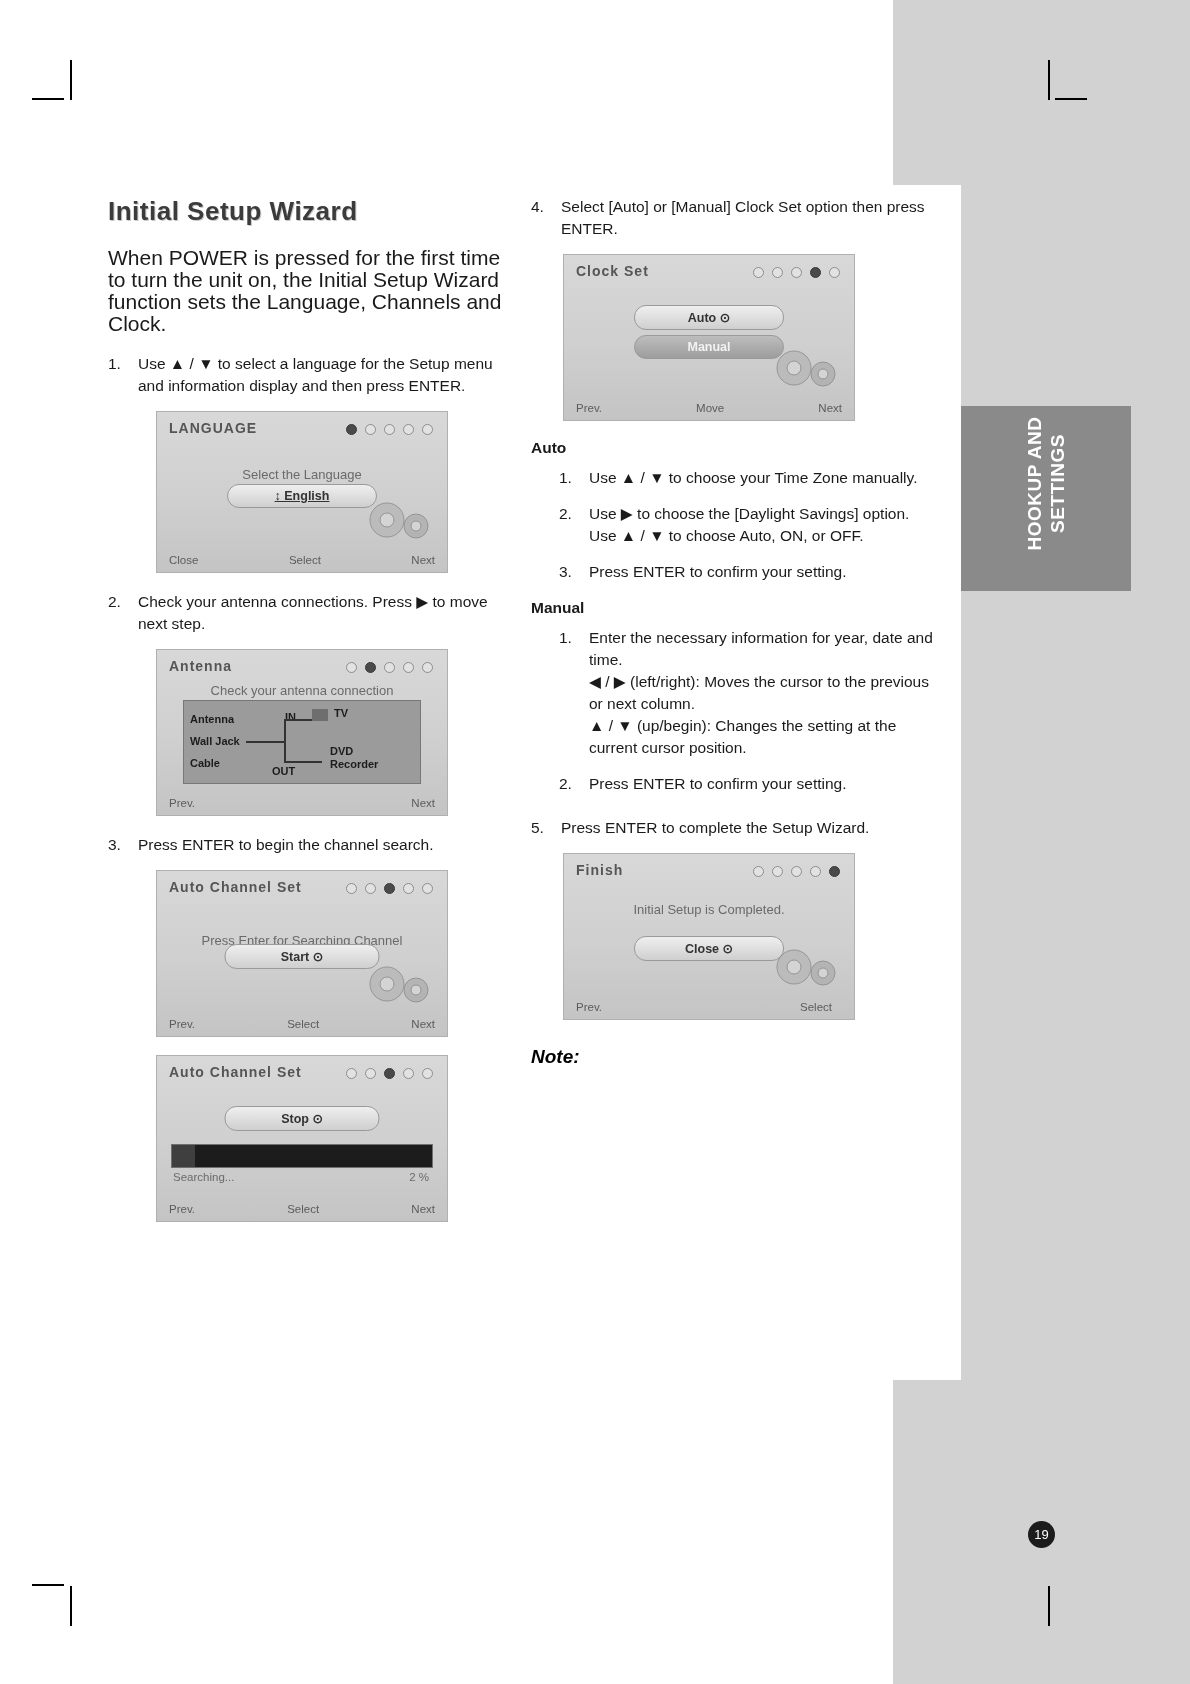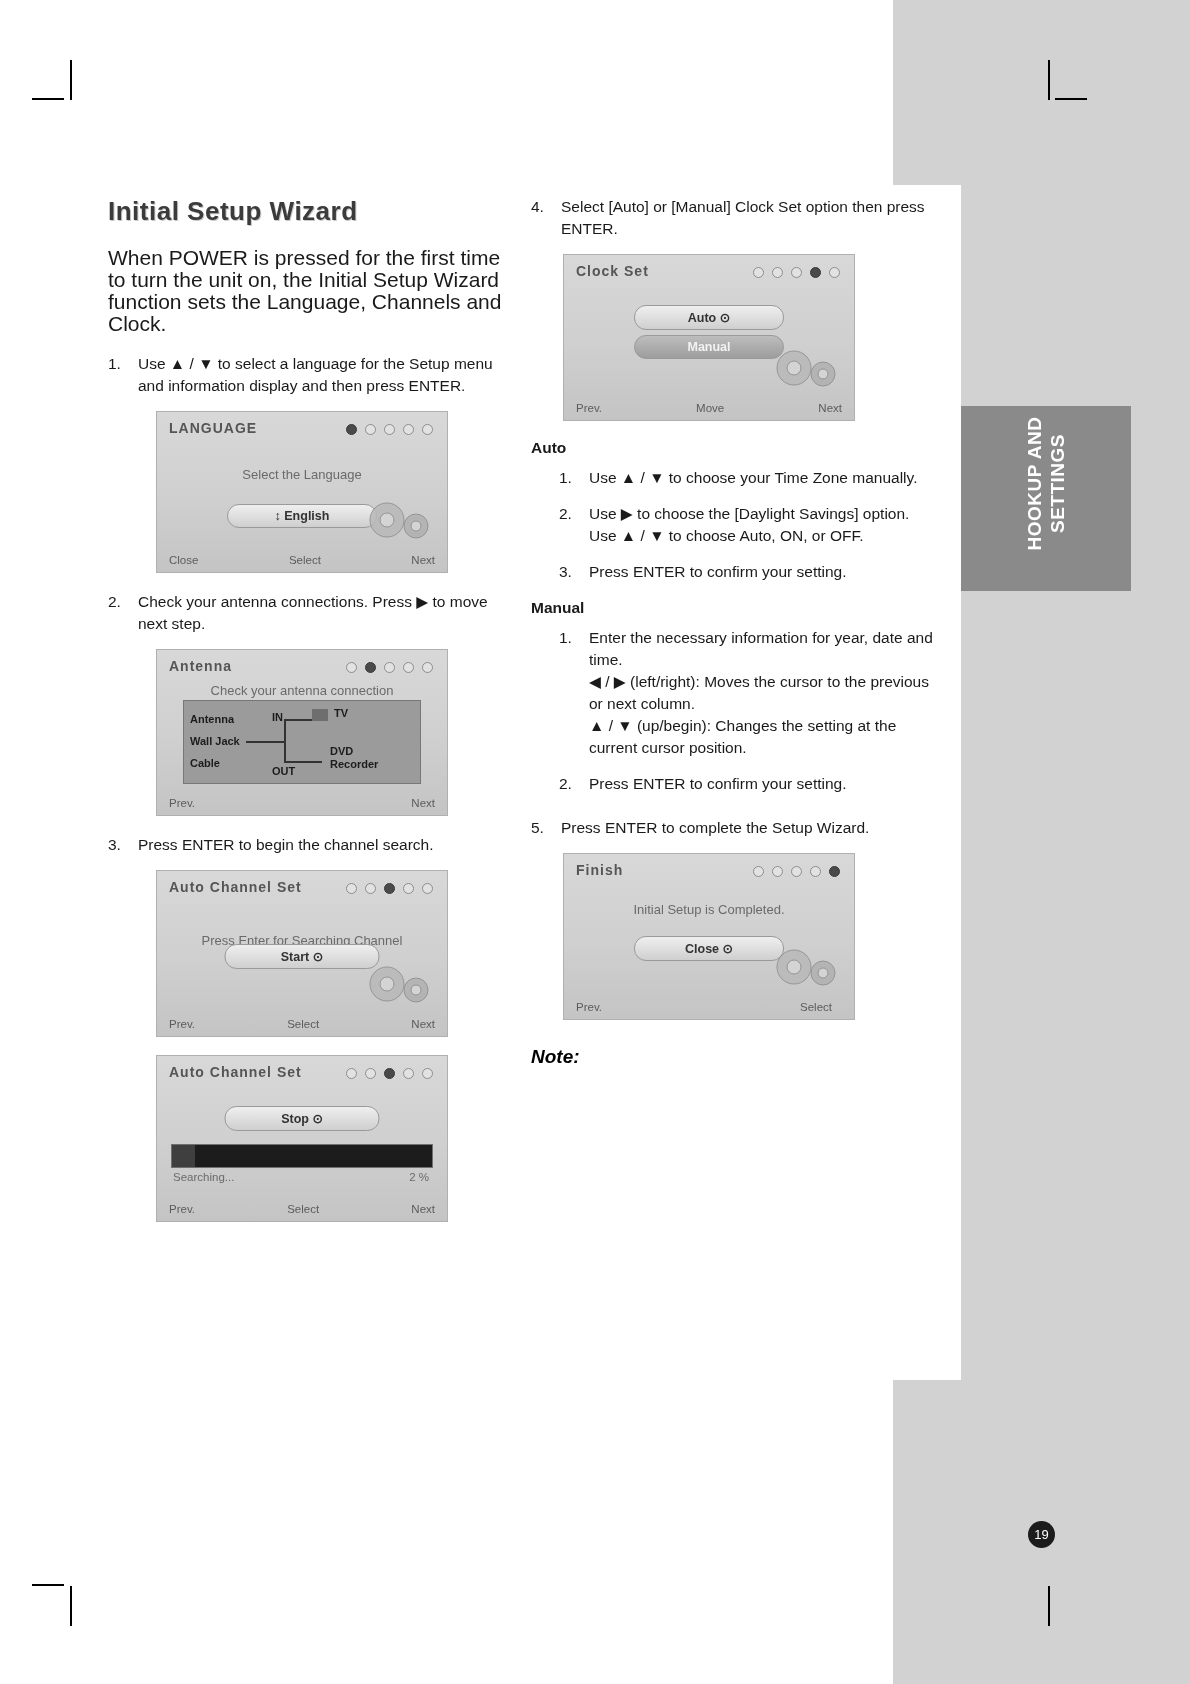--- a/index.html
+++ b/index.html
@@ -280,21 +280,21 @@
     <div class="shot" style="margin-left:48px;width:290px;height:160px;">
       <div class="hdr">LANGUAGE</div>
       <div class="dots">
         <div class="dot on"></div>
         <div class="dot"></div>
         <div class="dot"></div>
         <div class="dot"></div>
         <div class="dot"></div>
       </div>
       <div class="center-label" style="top:55px;">Select the Language</div>
-      <div class="btn" style="top:92px;width:130px;">↕ English</div>
+      <div class="btn" style="top:72px;width:130px;text-decoration:underline;">↕ English</div>
       <svg class="gears" viewBox="0 0 78 52">
         <circle cx="28" cy="26" r="17" fill="#b9b9b9" stroke="#8b8b8b"></circle>
         <circle cx="28" cy="26" r="7" fill="#d6d6d6" stroke="#8b8b8b"></circle>
         <circle cx="57" cy="32" r="12" fill="#b0b0b0" stroke="#8b8b8b"></circle>
         <circle cx="57" cy="32" r="5" fill="#d6d6d6" stroke="#8b8b8b"></circle>
       </svg>
       <div class="foot">
         <span>Close</span>
         <span>Select</span>
         <span>Next</span>
@@ -313,21 +313,21 @@
         <div class="dot on"></div>
         <div class="dot"></div>
         <div class="dot"></div>
         <div class="dot"></div>
       </div>
       <div class="center-label" style="top:33px;">Check your antenna connection</div>
       <div class="ant-box" style="top:50px;height:82px;">
         <div class="ant-label" style="left:6px;top:12px;">Antenna</div>
         <div class="ant-label" style="left:6px;top:34px;">Wall Jack</div>
         <div class="ant-label" style="left:6px;top:56px;">Cable</div>
-        <div class="ant-label" style="left:88px;top:10px;">IN</div>
+        <div class="ant-label" style="left:101px;top:10px;">IN</div>
         <div class="ant-label" style="left:88px;top:64px;">OUT</div>
         <div class="ant-label" style="left:150px;top:6px;">TV</div>
         <div class="ant-label" style="left:146px;top:44px;">DVD</div>
         <div class="ant-label" style="left:146px;top:57px;">Recorder</div>
         <div class="ant-line" style="left:62px;top:40px;width:40px;height:2px;"></div>
         <div class="ant-line" style="left:100px;top:18px;width:2px;height:44px;"></div>
         <div class="ant-line" style="left:100px;top:18px;width:38px;height:2px;"></div>
         <div class="ant-line" style="left:100px;top:60px;width:38px;height:2px;"></div>
         <div class="ant-line" style="left:128px;top:8px;width:16px;height:12px;background:#6e6e6e;"></div>
       </div>

